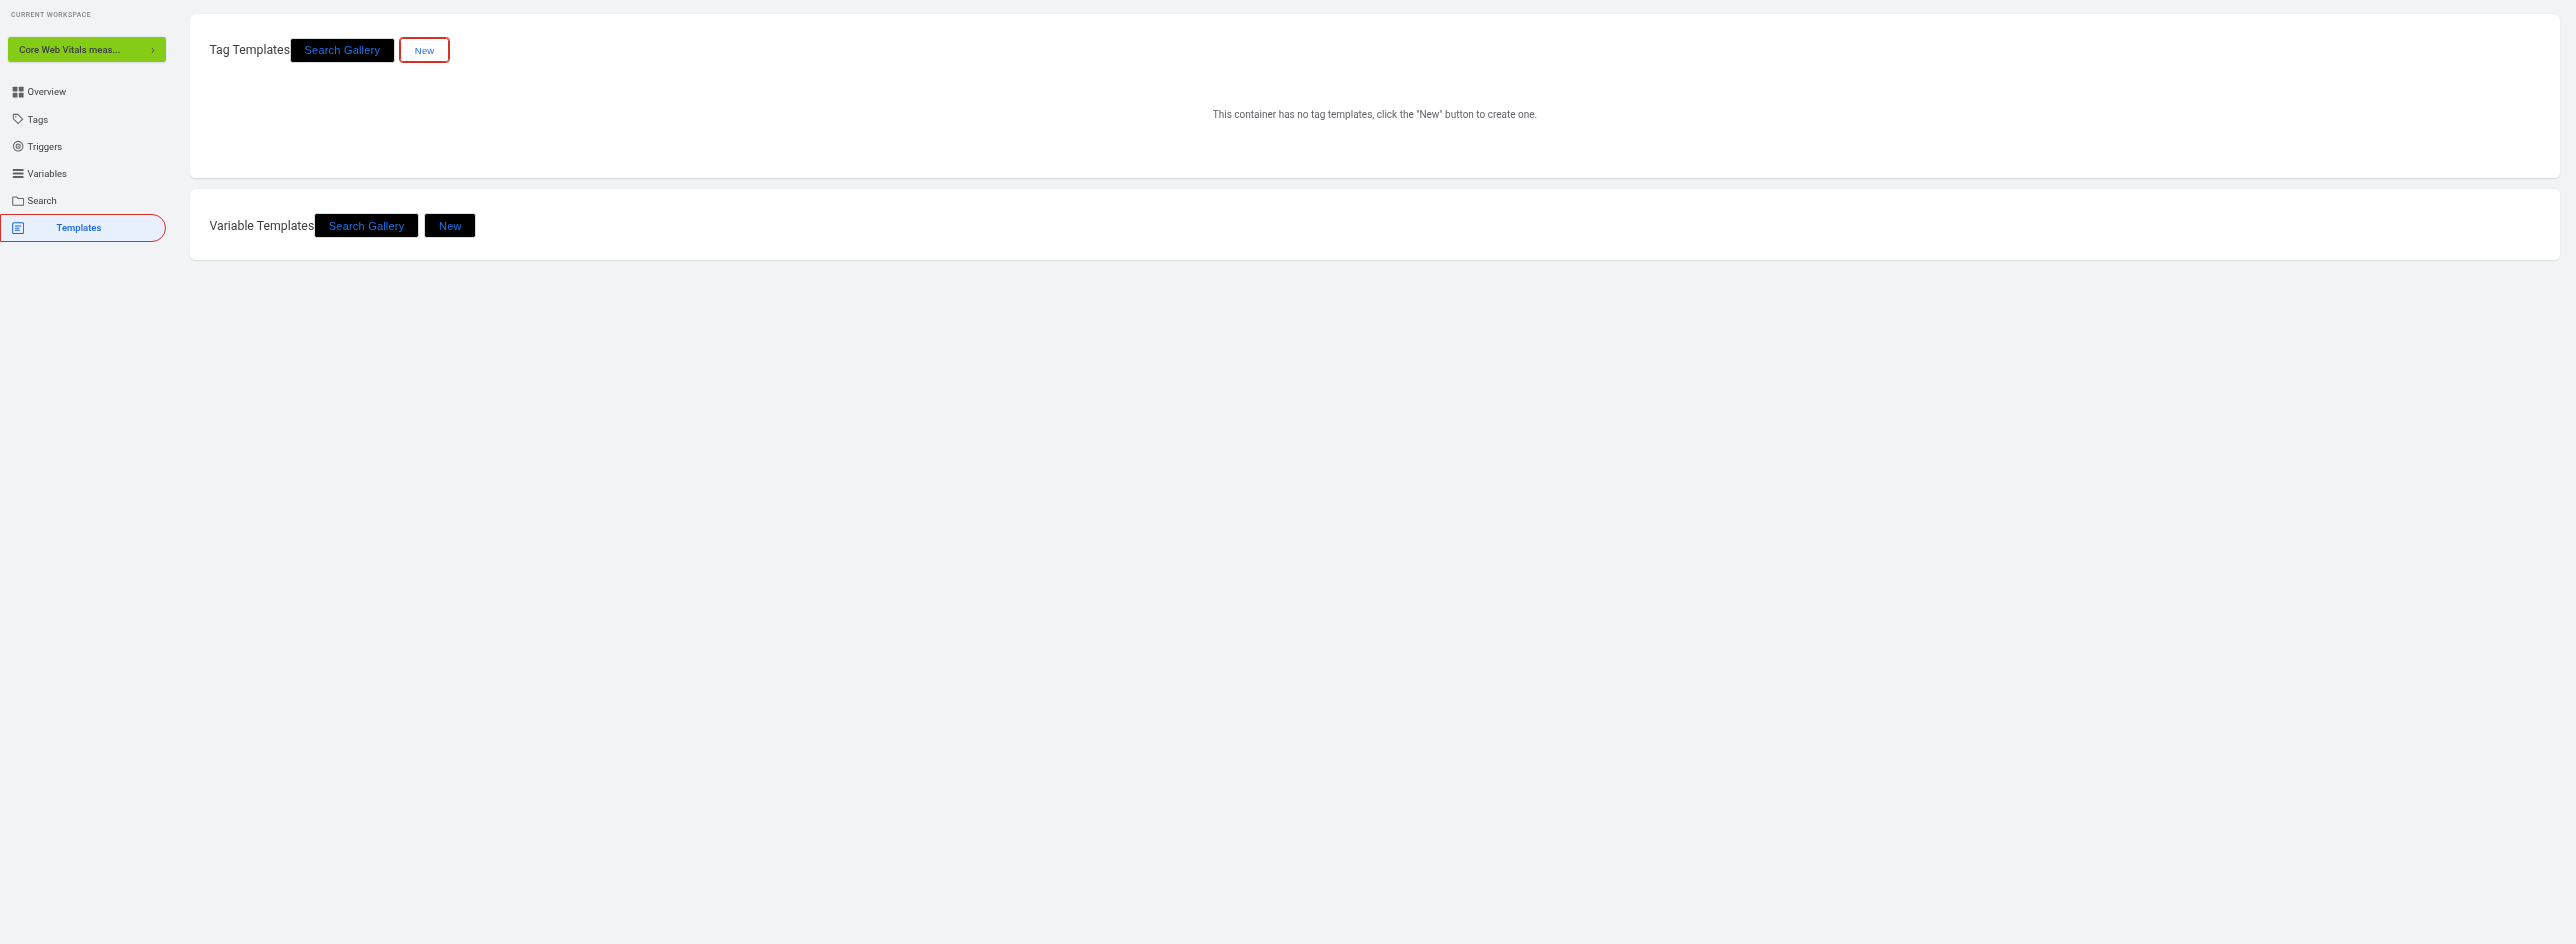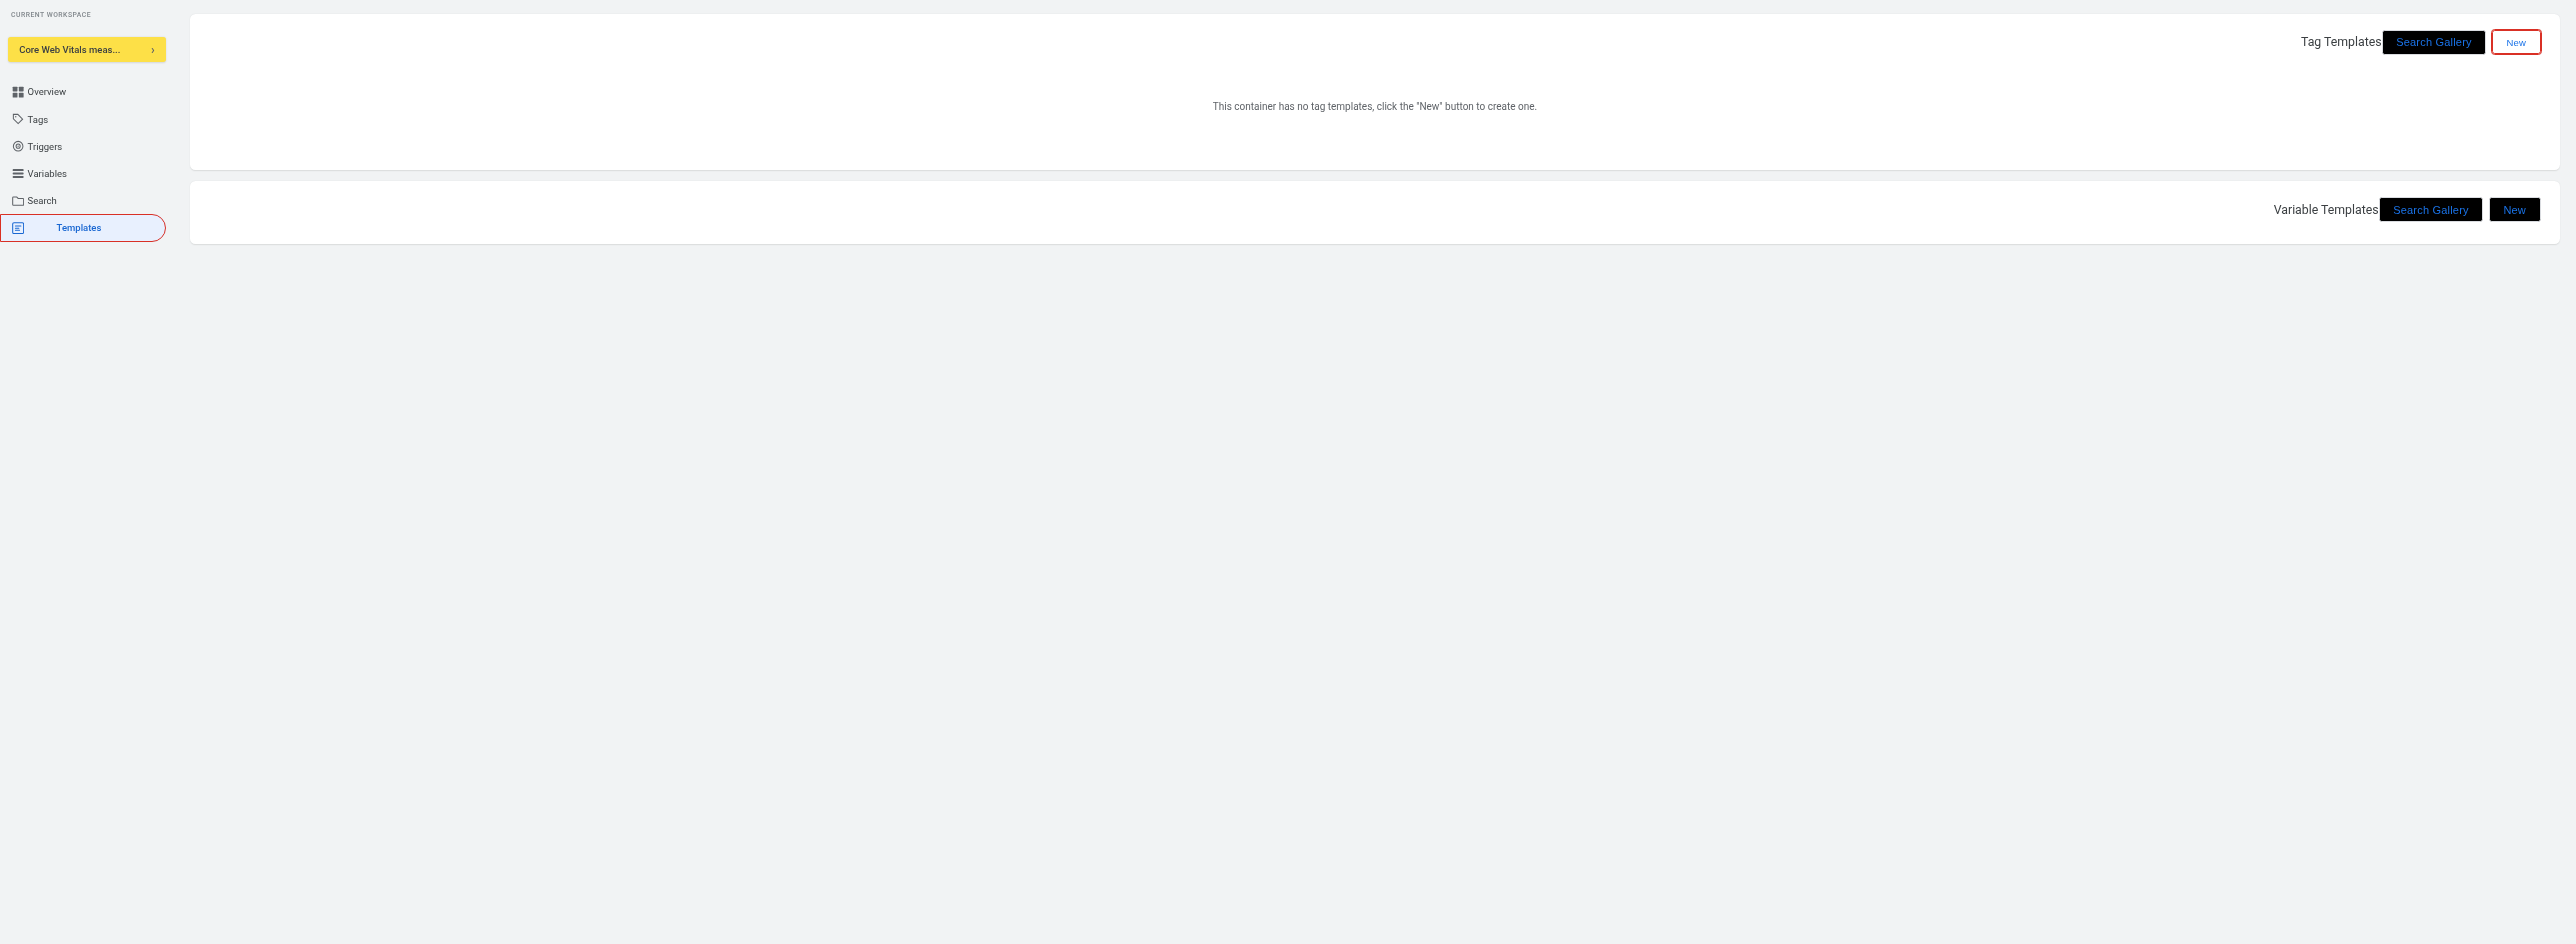--- a/index.html
+++ b/index.html
@@ -34,21 +34,21 @@
       letter-spacing: 0.5px;
       padding: 0 11px 18px 11px;
       font-weight: 500;
     }
 
     .workspace-selector {
       display: flex;
       align-items: center;
       justify-content: space-between;
       padding: 5.5px 11px;
-      background: #fde047;
+      background: #84cc16;
       border-radius: 2.7px;
       margin: 0 8.2px 16.4px 8.2px;
       cursor: pointer;
       box-shadow: 0 0.7px 2px rgba(0,0,0,0.12);
     }
 
     .workspace-selector span {
       font-size: 9.5px;
       font-weight: 500;
       color: #3c4043;
@@ -107,22 +107,23 @@
     .card {
       background: white;
       border-radius: 5.5px;
       padding: 16.4px 19px;
       box-shadow: 0 0.7px 1.4px rgba(0,0,0,0.1);
     }
 
     .card-header {
       display: flex;
       align-items: center;
-      justify-content: flex-end;
+      justify-content: flex-start;
       margin-bottom: 5.5px;
+      margin-top: 8px;
     }
 
     .card-title {
       font-size: 12.3px;
       font-weight: 400;
       color: #3c4043;
     }
 
     .card-actions {
       display: flex;

